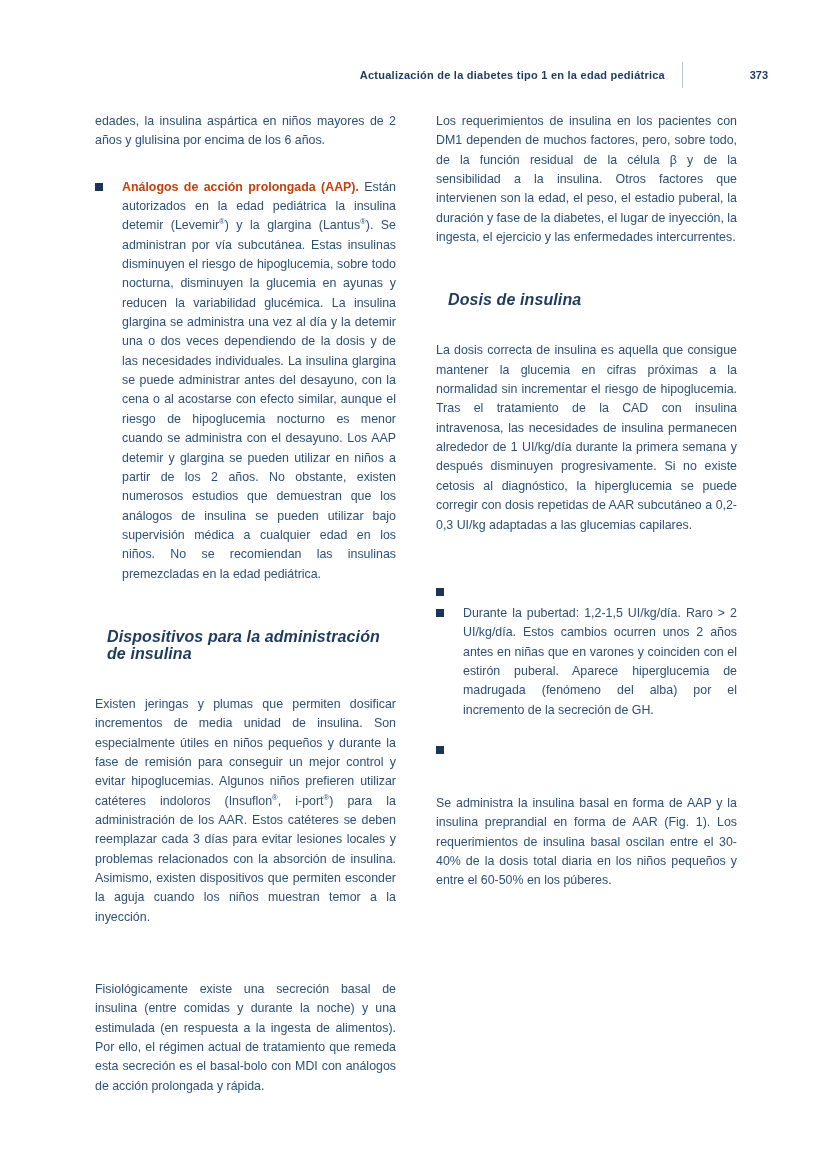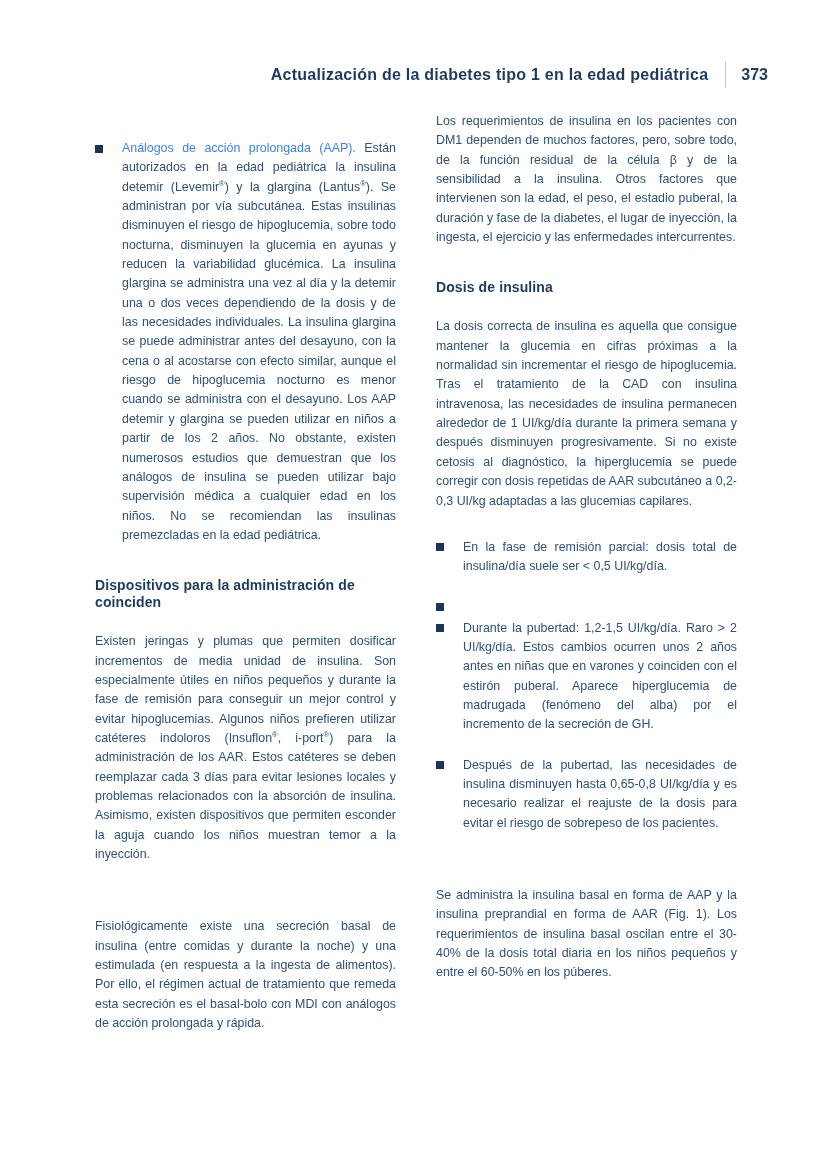--- a/index.html
+++ b/index.html
@@ -28,38 +28,39 @@
     position: absolute;
     top: 62px;
     left: 90px;
     right: 60px;
     height: 26px;
     display: flex;
     align-items: center;
     justify-content: flex-end;
   }
   .running-head-title {
-    font-size: 16px;
+    font-size: 11px;
     font-weight: bold;
     letter-spacing: 0.25px;
     color: #1d3a5f;
     white-space: nowrap;
   }
   .running-head-rule {
     width: 1px;
     height: 26px;
     background: #b9c6d4;
     margin: 0 15px 0 17px;
   }
   .running-head-page {
-    font-size: 16px;
+    font-size: 11px;
     font-weight: bold;
     color: #1d3a5f;
     min-width: 26px;
     text-align: right;
+    margin-left: 44px;
   }
 
   
   .columns {
     position: absolute;
     top: 112px;
     left: 95px;
     width: 642px;
     display: flex;
     gap: 40px;
@@ -77,25 +78,26 @@
     color: #2d5077;
     margin: 0;
     hyphens: manual;
   }
   .para.last-left > :last-child { }
   .gap-md { height: 21px; }
   .gap-lg { height: 27px; }
   .gap-xl { height: 32px; }
 
   .heading {
-    font-size: 14px;
+    font-size: 16px;
     line-height: 17px;
     font-weight: bold;
+    font-style: italic;
     color: #1d3a5f;
-    margin: 0;
+    margin: 12px;
     letter-spacing: 0.1px;
   }
 
   
   .bullet-item {
     position: relative;
     padding-left: 27px;
     font-size: 12.4px;
     line-height: 19.35px;
     text-align: justify;
@@ -111,22 +113,22 @@
     display: block;
   }
   .bullet-item.flush {
     padding-left: 27px;
   }
   .bullet-item.flush .bullet-marker {
     left: 0px;
   }
 
   .strong {
-    font-weight: normal;
-    color: #3b82f6;
+    font-weight: bold;
+    color: #c2410c;
   }
   sup {
     font-size: 7.6px;
     vertical-align: super;
     line-height: 0;
   }
 </style>
 </head>
 <body>
 
@@ -135,31 +137,32 @@
   <div class="running-head">
     <span class="running-head-title">Actualización de la diabetes tipo 1 en la edad pediátrica</span>
     <span class="running-head-rule"></span>
     <span class="running-head-page">373</span>
   </div>
 
   <div class="columns">
 
     <div class="col">
 
+      <p class="para">edades, la insulina aspártica en niños mayores de 2 años y glulisina por encima de los 6 años.</p>
 
       <div class="gap-lg"></div>
 
       <div class="bullet-item flush">
         <span class="bullet-marker"></span>
         <span class="strong">Análogos de acción prolongada (AAP).</span><span> Están autorizados en la edad pediátrica la insulina detemir (Levemir</span><sup>®</sup><span>) y la glargina (Lantus</span><sup>®</sup><span>). Se administran por vía subcutánea. Estas insulinas disminuyen el riesgo de hipoglucemia, sobre todo nocturna, disminuyen la glucemia en ayunas y reducen la variabilidad glucémica. La insulina glargina se administra una vez al día y la detemir una o dos veces dependiendo de la dosis y de las necesidades individuales. La insulina glargina se puede administrar antes del desayuno, con la cena o al acostarse con efecto similar, aunque el riesgo de hipoglucemia nocturno es menor cuando se administra con el desayuno. Los AAP detemir y glargina se pueden utilizar en niños a partir de los 2 años. No obstante, existen numerosos estudios que demuestran que los análogos de insulina se pueden utilizar bajo supervisión médica a cualquier edad en los niños. No se recomiendan las insulinas premezcladas en la edad pediátrica.</span>
       </div>
 
       <div class="gap-xl"></div>
 
-      <h2 class="heading">Dispositivos para la administración de coinciden</h2>
+      <h2 class="heading">Dispositivos para la administración de insulina</h2>
 
       <div class="gap-md"></div>
 
       <p class="para"><span>Existen jeringas y plumas que permiten dosificar incrementos de media unidad de insulina. Son especialmente útiles en niños pequeños y durante la fase de remisión para conseguir un mejor control y evitar hipoglucemias. Algunos niños prefieren utilizar catéteres indoloros (Insuflon</span><sup>®</sup><span>, i-port</span><sup>®</sup><span>) para la administración de los AAR. Estos catéteres se deben reemplazar cada 3 días para evitar lesiones locales y problemas relacionados con la absorción de insulina. Asimismo, existen dispositivos que permiten esconder la aguja cuando los niños muestran temor a la inyección.</span></p>
 
       <div class="gap-xl"></div>
 
 
       <div class="gap-md"></div>
 
@@ -173,43 +176,38 @@
       <div class="gap-xl"></div>
 
       <h2 class="heading">Dosis de insulina</h2>
 
       <div class="gap-md"></div>
 
       <p class="para">La dosis correcta de insulina es aquella que consigue mantener la glucemia en cifras próximas a la normalidad sin incrementar el riesgo de hipoglucemia. Tras el tratamiento de la CAD con insulina intravenosa, las necesidades de insulina permanecen alrededor de 1 UI/kg/día durante la primera semana y después disminuyen progresivamente. Si no existe cetosis al diagnóstico, la hiperglucemia se puede corregir con dosis repetidas de AAR subcutáneo a 0,2-0,3 UI/kg adaptadas a las glucemias capilares.</p>
 
       <div class="gap-lg"></div>
 
+
+      <div class="gap-md"></div>
+
       <div class="bullet-item">
         <span class="bullet-marker"></span>
-        <span>En la fase de remisión parcial: dosis total de insulina/día suele ser &lt; 0,5 UI/kg/día.</span>
       </div>
 
       <div class="gap-md"></div>
 
       <div class="bullet-item">
         <span class="bullet-marker"></span>
+        <span>Durante la pubertad: 1,2-1,5 UI/kg/día. Raro &gt; 2 UI/kg/día. Estos cambios ocurren unos 2 años antes en niñas que en varones y coinciden con el estirón puberal. Aparece hiperglucemia de madrugada (fenómeno del alba) por el incremento de la secreción de GH.</span>
       </div>
 
       <div class="gap-md"></div>
 
       <div class="bullet-item">
         <span class="bullet-marker"></span>
-        <span>Durante la pubertad: 1,2-1,5 UI/kg/día. Raro &gt; 2 UI/kg/día. Estos cambios ocurren unos 2 años antes en niñas que en varones y coinciden con el estirón puberal. Aparece hiperglucemia de madrugada (fenómeno del alba) por el incremento de la secreción de GH.</span>
-      </div>
-
-      <div class="gap-md"></div>
-
-      <div class="bullet-item">
-        <span class="bullet-marker"></span>
-        <span>Después de la pubertad, las necesidades de insulina disminuyen hasta 0,65-0,8 UI/kg/día y es necesario realizar el reajuste de la dosis para evitar el riesgo de sobrepeso de los pacientes.</span>
       </div>
 
       <div class="gap-xl"></div>
 
 
       <div class="gap-md"></div>
 
       <p class="para">Se administra la insulina basal en forma de AAP y la insulina preprandial en forma de AAR (Fig. 1). Los requerimientos de insulina basal oscilan entre el 30-40% de la dosis total diaria en los niños pequeños y entre el 60-50% en los púberes.</p>
     </div>
 

